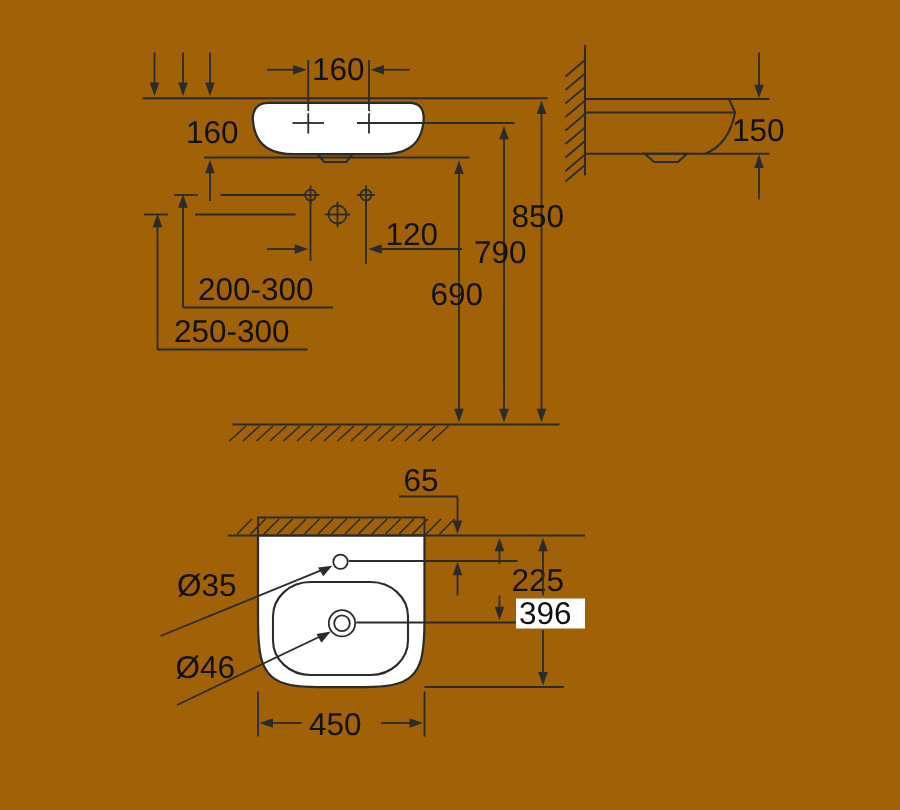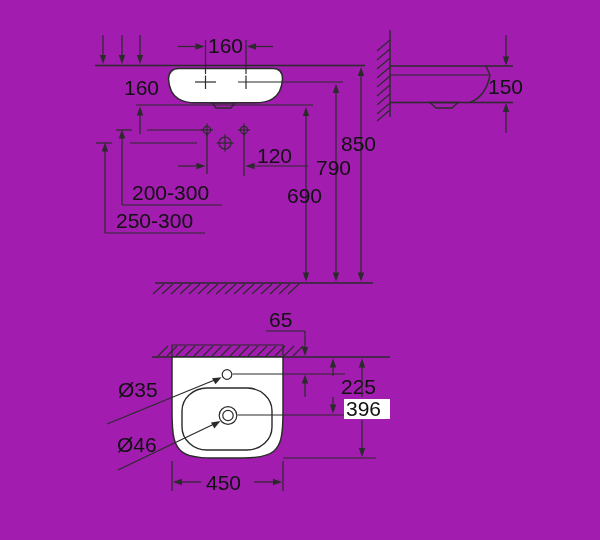--- a/index.html
+++ b/index.html
@@ -1,16 +1,16 @@
 <!DOCTYPE html>
 <html><head>
 <meta charset="utf-8">
 <style>
   html,body{margin:0;padding:0;background:#ffffff;}
-  #stage{position:relative;width:600px;height:540px;background:#a21caf;overflow:hidden;}
+  #stage{position:relative;width:600px;height:540px;background:#a16207;overflow:hidden;}
   svg{display:block;}
   .ln{stroke:#2b2b2b;stroke-width:1.4;fill:none;stroke-linecap:butt;}
   .thin{stroke:#2b2b2b;stroke-width:1.2;fill:none;}
   .hatch{stroke:#2b2b2b;stroke-width:1.1;fill:none;}
   .arr{fill:#2b2b2b;stroke:none;}
   .shape{stroke:#2b2b2b;stroke-width:1.5;fill:#ffffff;}
   .dimtext{font-family:"Liberation Sans","DejaVu Sans",sans-serif;font-size:21px;fill:#111111;}
   .bg{fill:#ffffff;stroke:none;}
 </style>
 </head>

